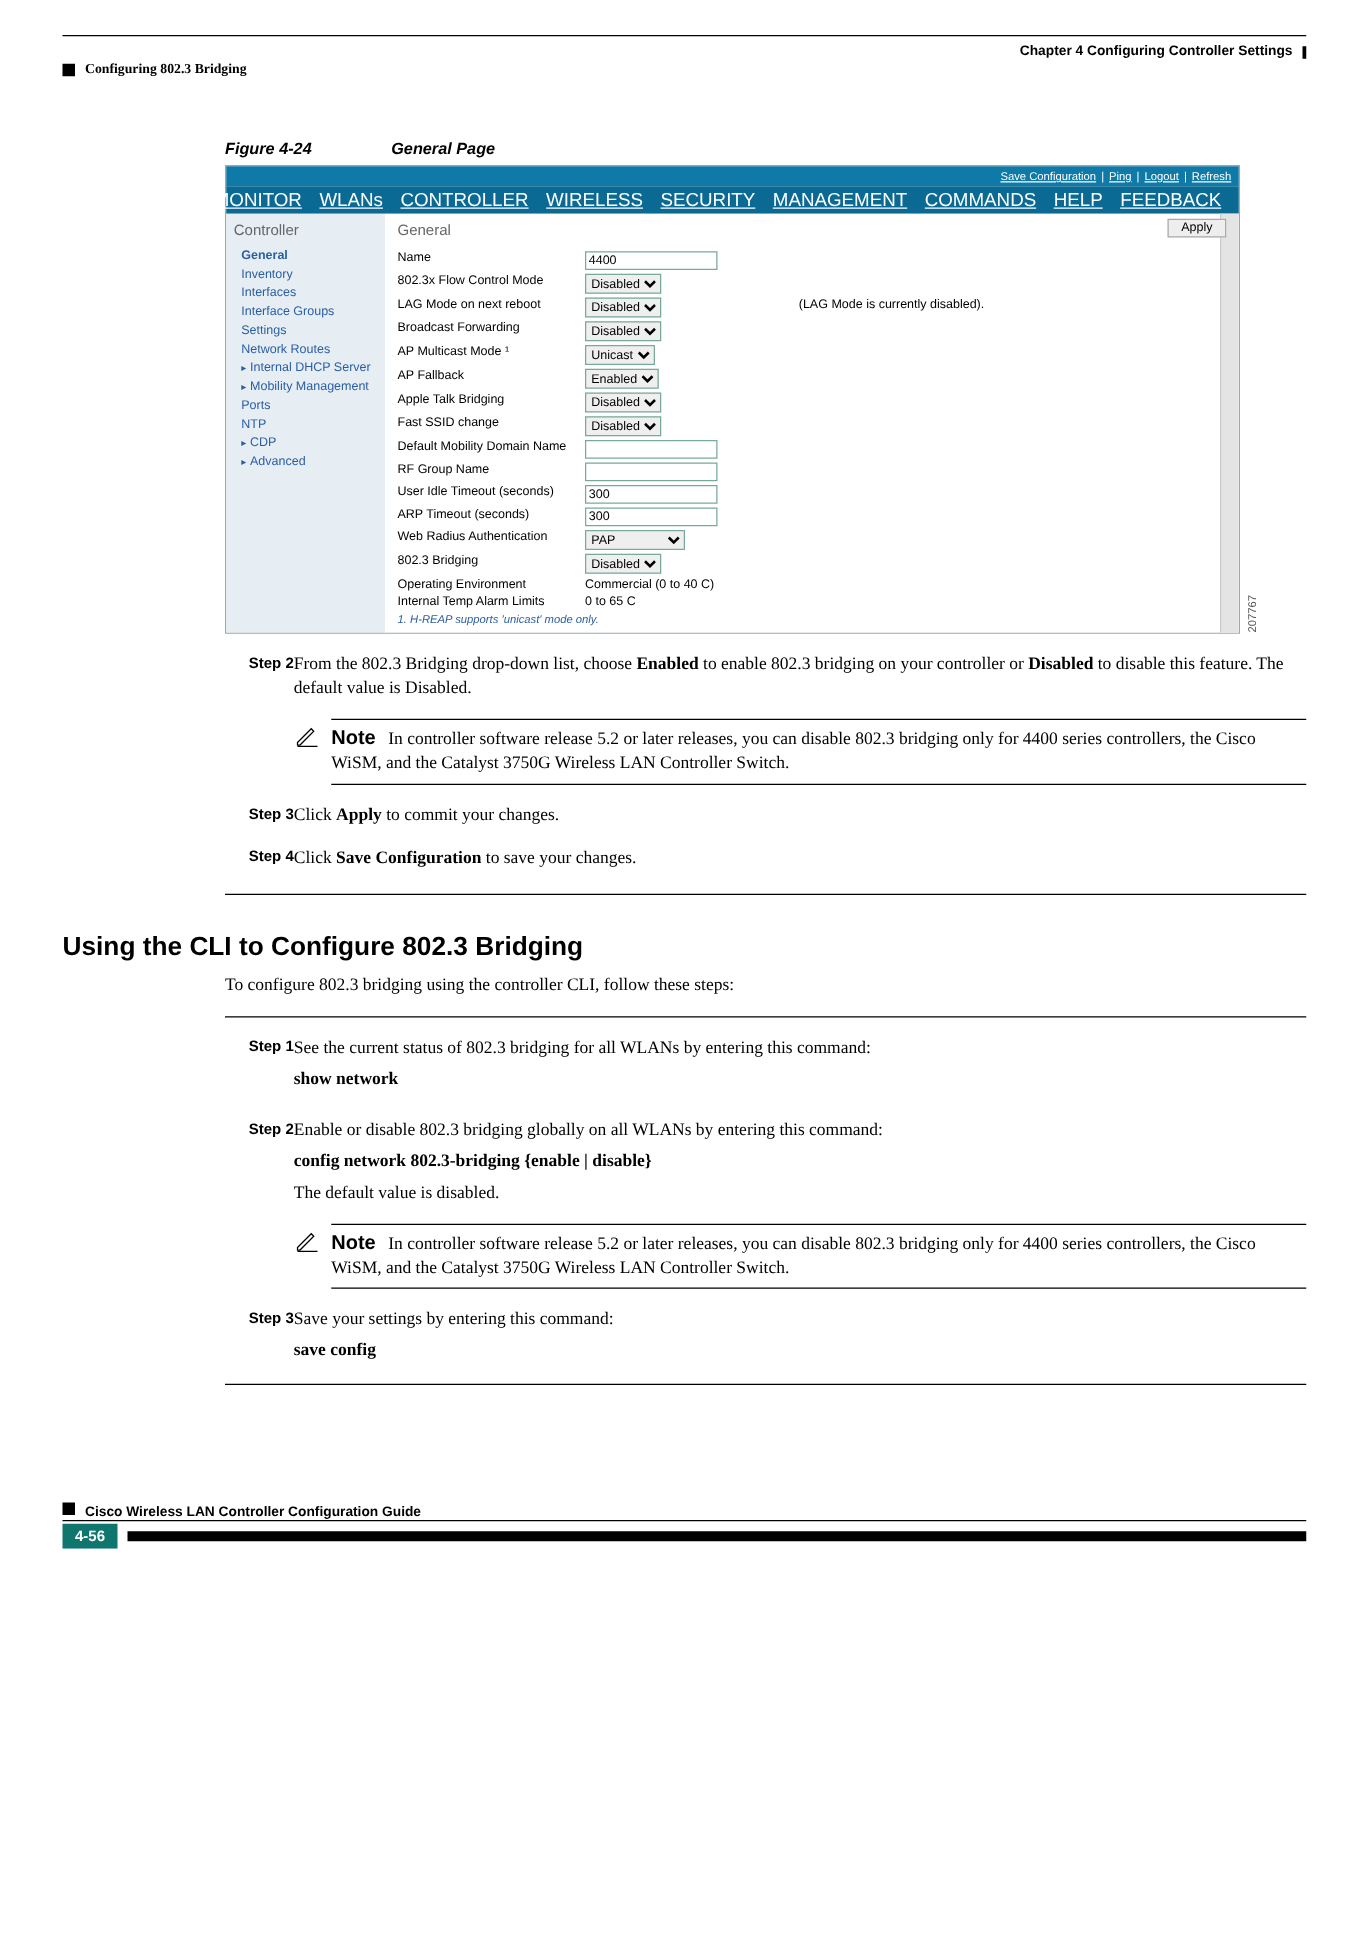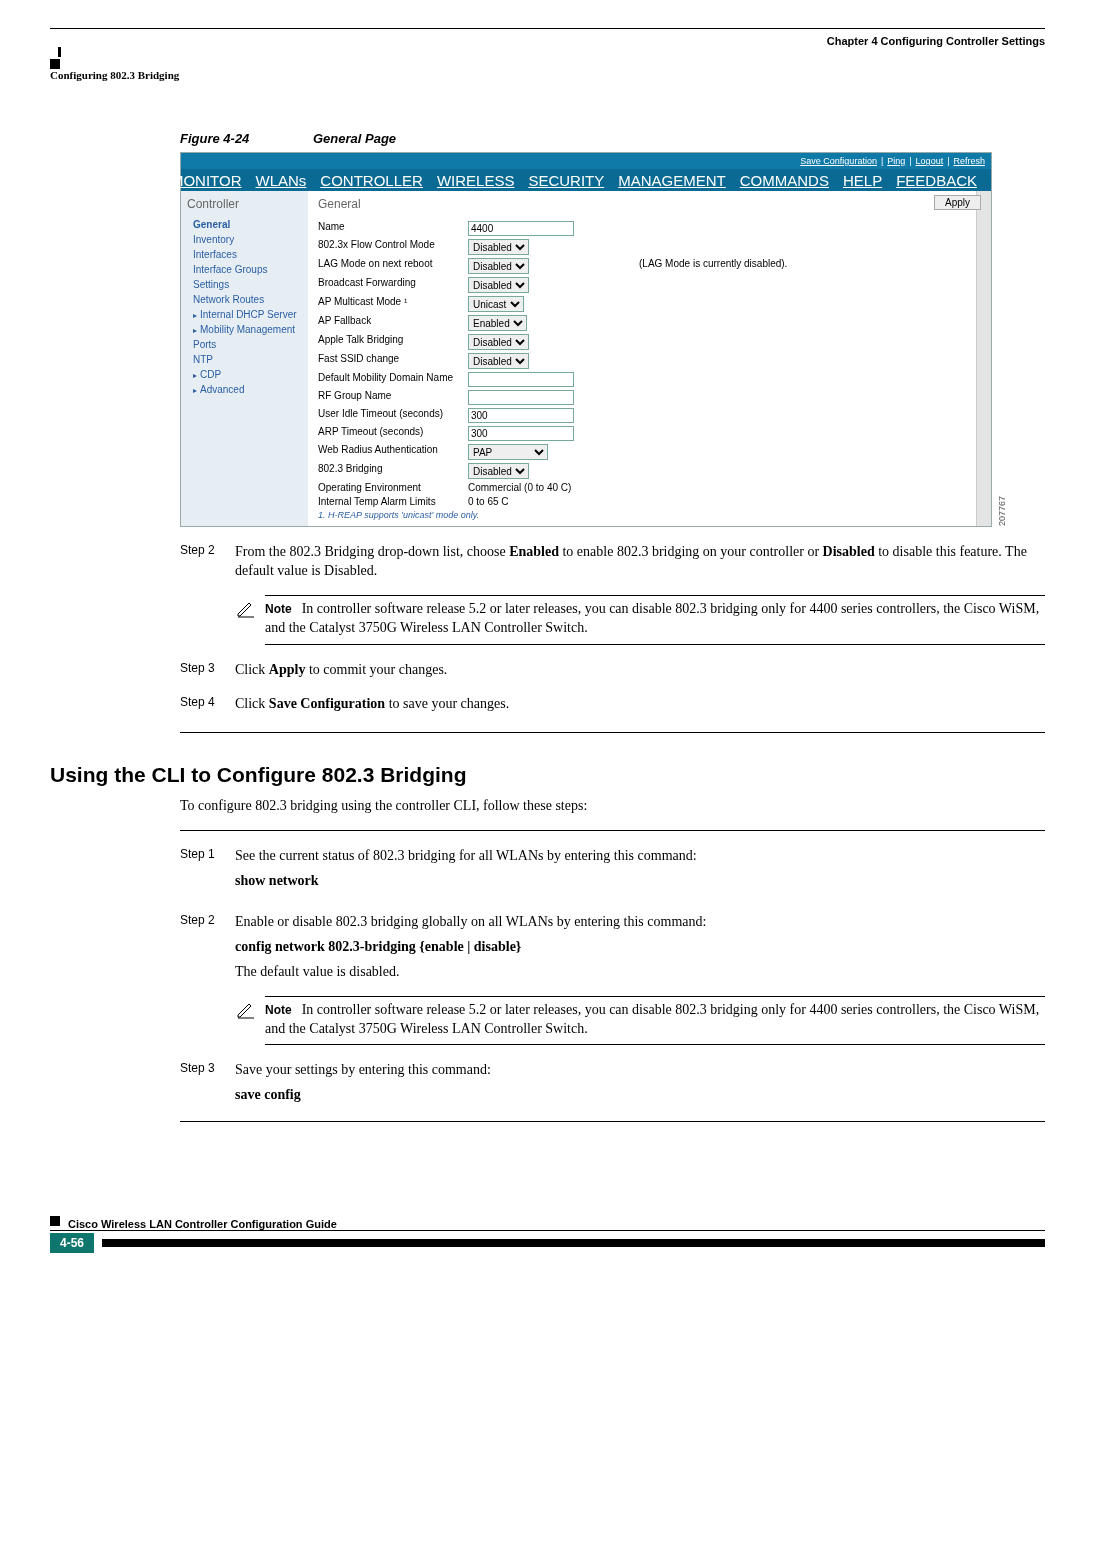--- a/index.html
+++ b/index.html
@@ -6,23 +6,22 @@
     font-family: "Times New Roman", Times, serif;
     font-size: 14px;
     color: #000;
     margin: 0;
     padding: 28px 50px 0 50px;
     background: #fff;
     width: 995px;
   }
   .header-line {
     display: flex;
-    align-items: flex-start;
+    align-items: flex-end;
     margin-bottom: 2px;
-    flex-direction: column;
   }
   .header-marker {
     width: 10px;
     height: 10px;
     background: #000;
     margin-right: 8px;
   }
   .header-marker-right {
     width: 3px;
     height: 10px;
@@ -195,23 +194,24 @@
   }
 
   
   .step {
     display: flex;
     margin-top: 16px;
   }
   .step .step-label {
     font-family: Arial, Helvetica, sans-serif;
     font-size: 12px;
-    font-weight: normal;
+    font-weight: bold;
     width: 55px;
     flex-shrink: 0;
+    text-align: right;
   }
   .step .step-body {
     flex: 1;
     font-size: 14px;
     line-height: 1.35;
   }
   .bold { font-weight: bold; }
 
   .note {
     display: flex;
@@ -228,21 +228,21 @@
   .note .note-icon svg { display: block; }
   .note .note-text {
     flex: 1;
     border-top: 1px solid #000;
     border-bottom: 1px solid #000;
     padding: 4px 0 6px 0;
     line-height: 1.35;
   }
   .note .note-text .note-label {
     font-family: Arial, Helvetica, sans-serif;
-    font-size: 12px;
+    font-size: 16px;
     font-weight: bold;
     margin-right: 10px;
   }
 
   .rule { height: 1px; background: #000; margin: 18px 0 30px 0; }
 
   h2.section {
     font-family: Arial, Helvetica, sans-serif;
     font-size: 21px;
     font-weight: bold;

